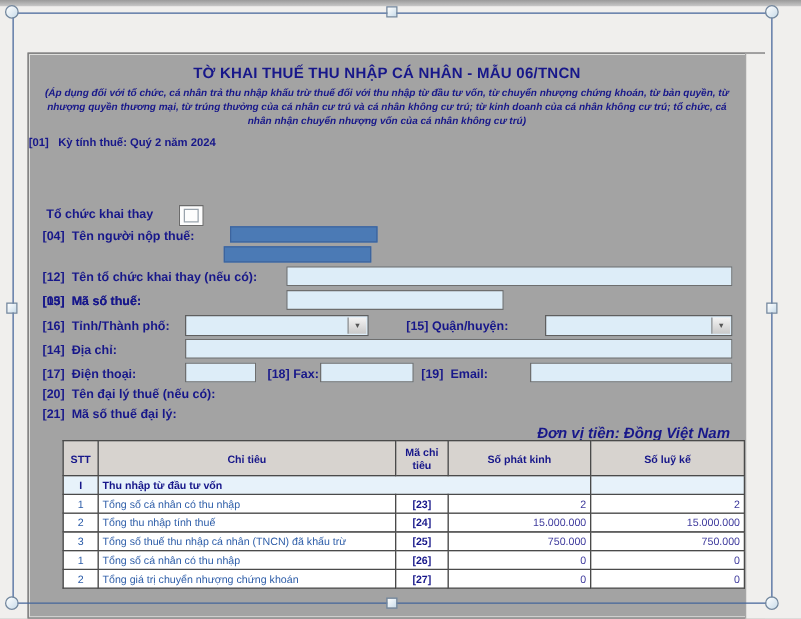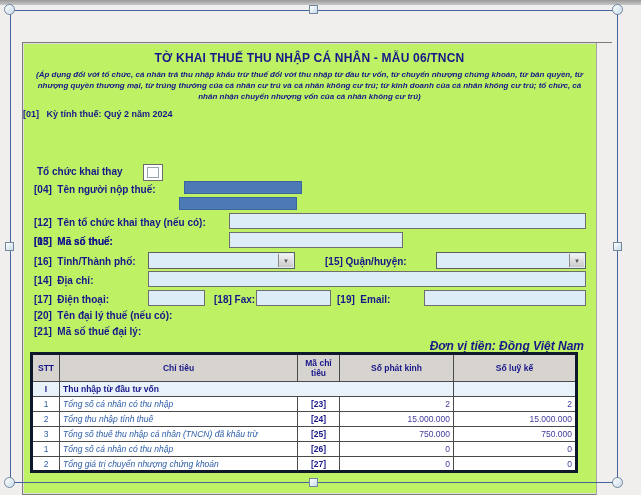--- a/index.html
+++ b/index.html
@@ -12,21 +12,21 @@
   
   .sel-rect { position:absolute; left:10px; top:10px; width:608px; height:473px;
               border:1px solid #44659a; z-index:40; pointer-events:none; }
   .handle { position:absolute; z-index:50; border:1px solid #72879e;
             background:linear-gradient(135deg,#ffffff,#c9dcea); }
   .handle.circle { width:11px; height:11px; border-radius:50%; }
   .handle.square { width:9px; height:9px; }
 
   
   .panel { position:absolute; left:22px; top:42px; width:590px; height:453px;
-           background:#bef264; border:1px solid #7c7c7c;
+           background:#a3a3a3; border:1px solid #7c7c7c;
            box-shadow:inset 0 0 0 1px #dededc; z-index:10; }
   .gutter { position:absolute; left:573px; top:0; width:16px; height:453px;
             border-left:1px solid #a6a6a6; background:#f0efed; }
 
   .title { position:absolute; left:0; top:8px; width:573px; text-align:center;
            font-size:12px; font-weight:bold; color:#17178a; letter-spacing:.2px; }
   .subtitle { position:absolute; left:10px; top:26px; width:553px; text-align:center;
               font-size:8px; font-weight:bold; font-style:italic; color:#17178a;
               line-height:11px; }
   .cline { position:absolute; left:0; width:573px; text-align:left;
@@ -45,30 +45,30 @@
   .combo { position:absolute; background:#ddedf8; border:1px solid #5f5f5f; }
   .combo .arrow-btn { position:absolute; right:1px; top:1px; bottom:1px; width:15px;
                       background:linear-gradient(#f4f4f4,#c9c9c9);
                       border-left:1px solid #8a8a8a;
                       display:flex; align-items:center; justify-content:center;
                       font-size:6px; color:#555; }
 
   .currency { position:absolute; left:15px; top:296px; width:546px; text-align:right;
               font-size:12px; font-weight:bold; font-style:italic; color:#17178a; }
 
-  table.grid { position:absolute; left:7px; top:309px; width:545px;
+  table.grid { position:absolute; left:27px; top:309px; width:545px;
                border-collapse:collapse; table-layout:fixed;
-               border:3px solid #0f172a; }
+               border:1px solid #0f172a; }
   table.grid th, table.grid td { border:1px solid #4a4a4a; overflow:hidden;
                font-family:"Liberation Sans",sans-serif; }
   table.grid th { height:28px; background:#d7d3cf; color:#17178a;
                font-size:8.5px; font-weight:bold; text-align:center; line-height:10px; }
   table.grid td { height:15px; font-size:8.5px; padding:0 3px; background:#fff; }
   td.stt  { text-align:center; color:#2d5da8; }
-  td.lblcell { color:#2d5da8;font-style:italic; }
+  td.lblcell { color:#2d5da8; }
   td.code { text-align:center; font-weight:bold; color:#17178a; }
   td.val  { text-align:right; color:#3f3b9d; }
   tr.sec td { background:#e7f2fa; }
   tr.sec td.seclabel { font-weight:bold; color:#17178a; }
   tr.sec td.stt { font-weight:bold; color:#17178a; }
 </style>
 </head>
 <body>
 
 <div class="topbar"></div>

